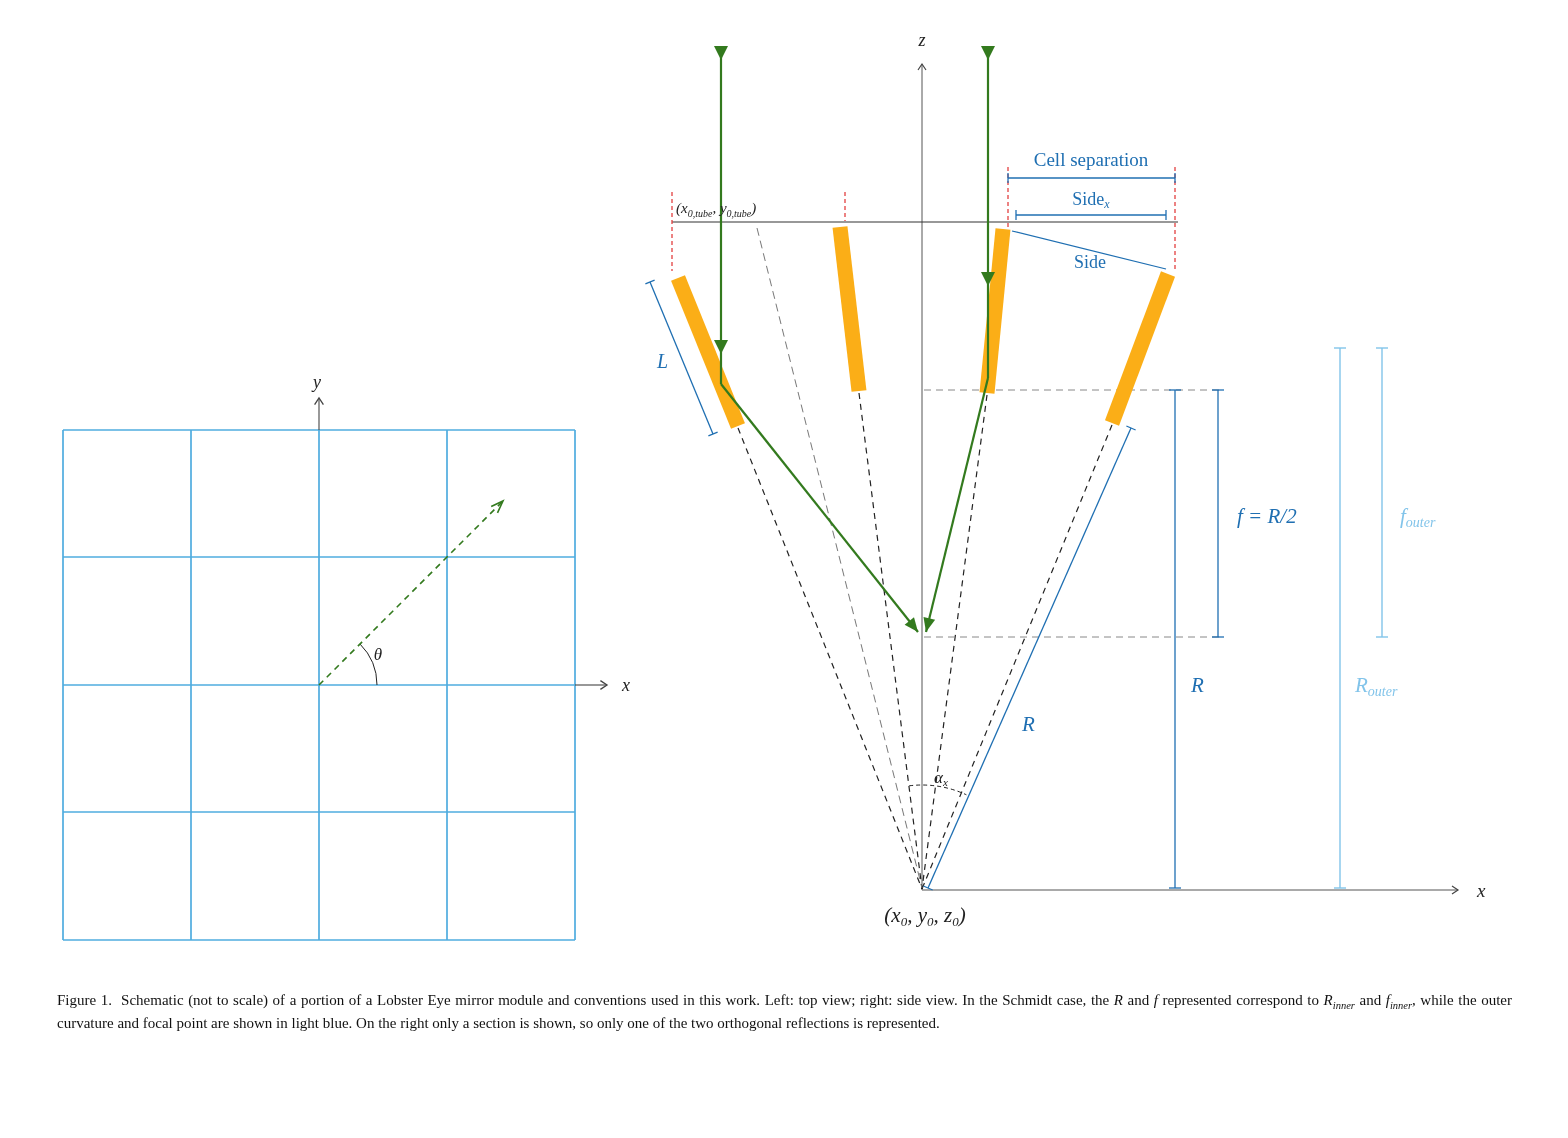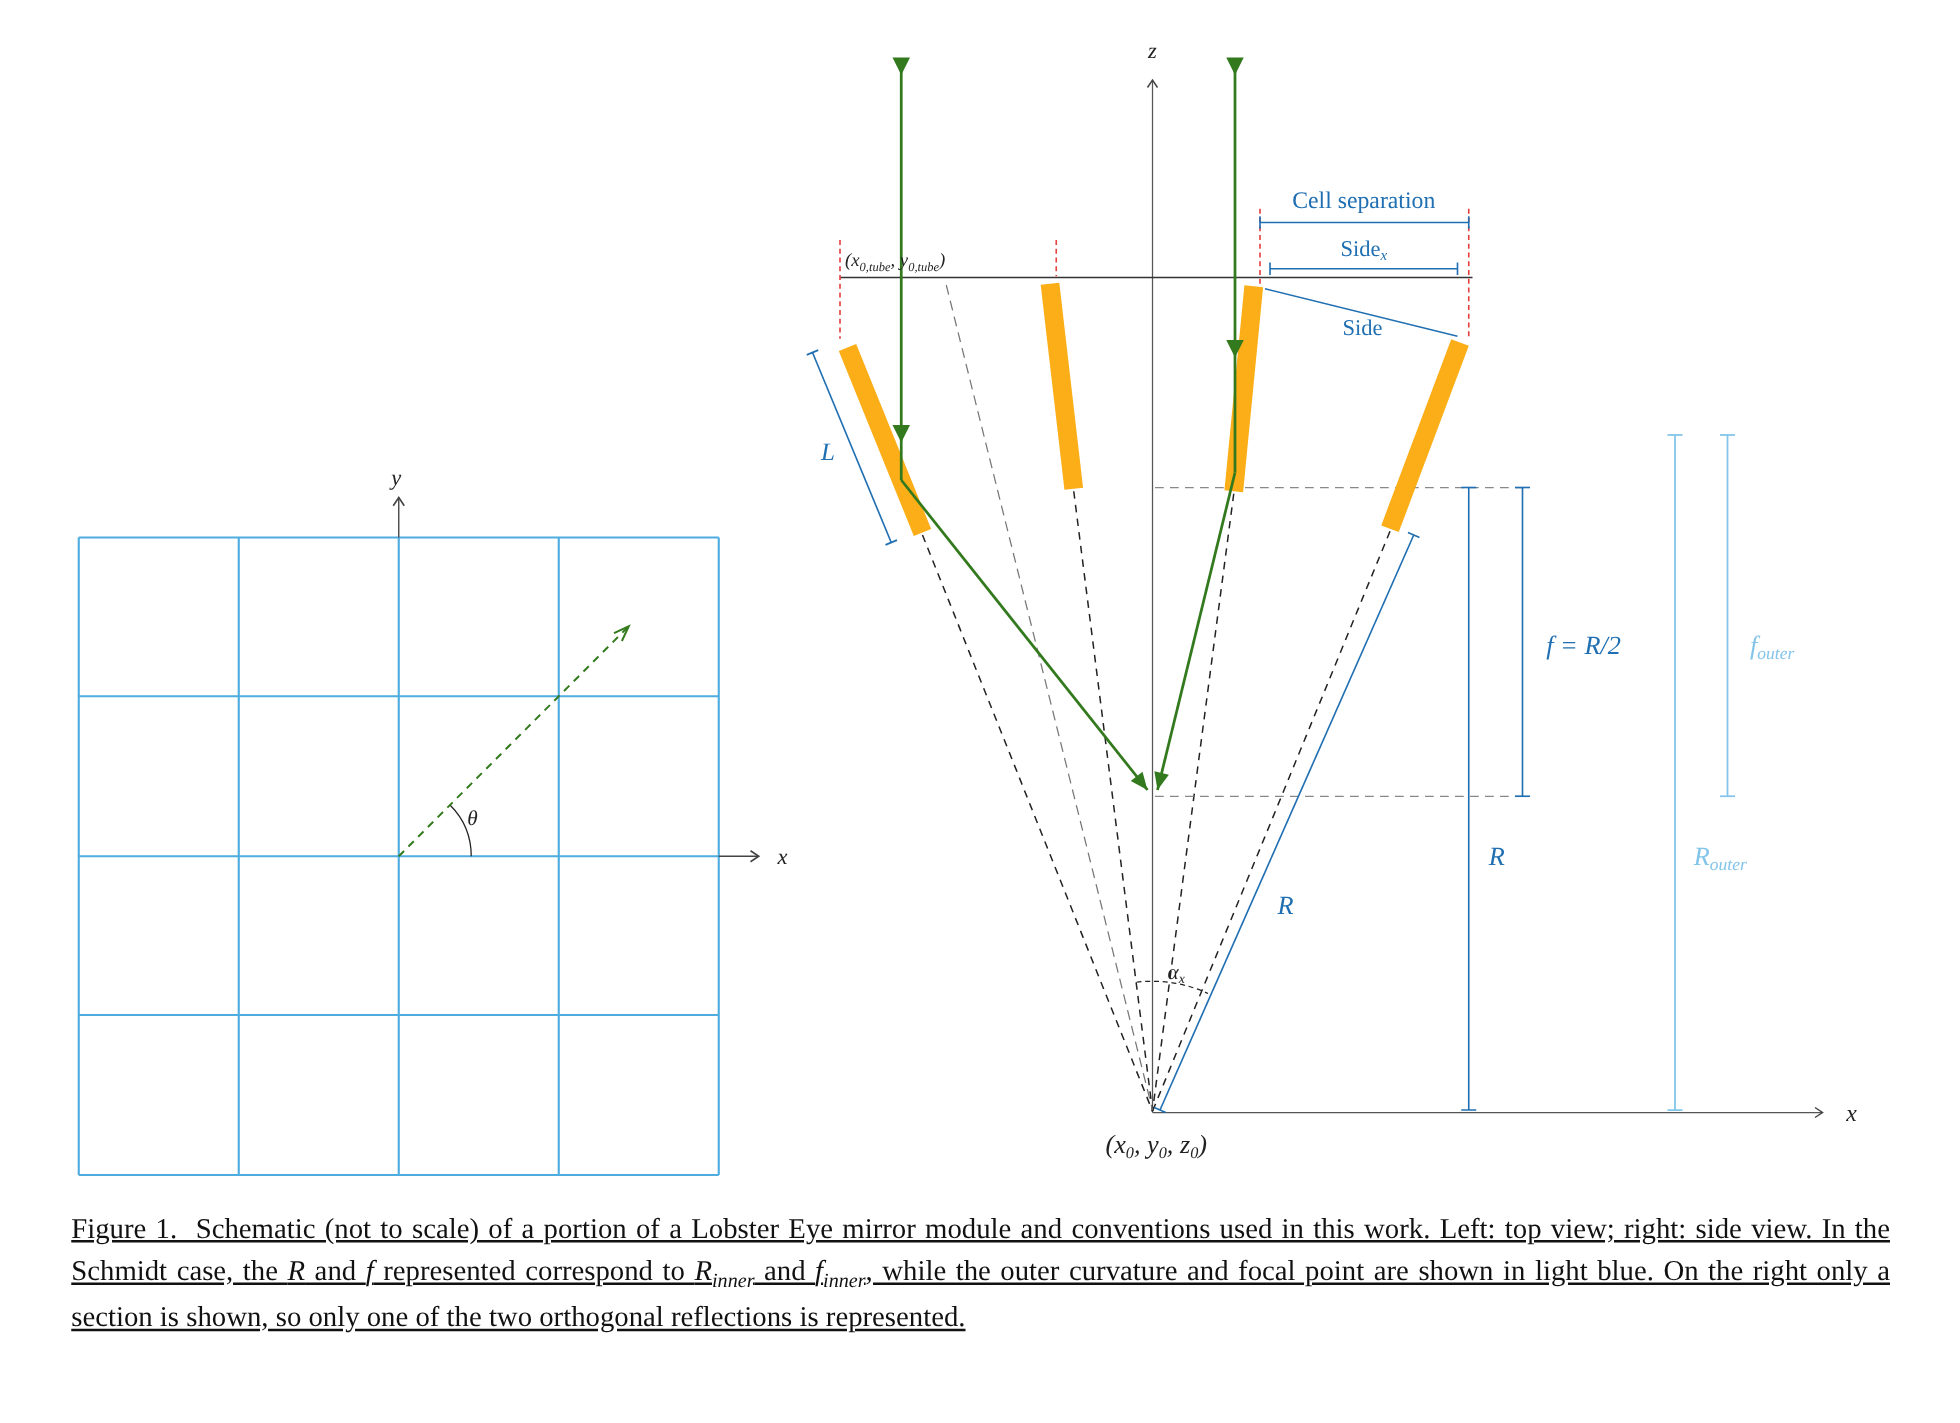--- a/index.html
+++ b/index.html
@@ -5,21 +5,21 @@
   html,body { margin:0; padding:0; background:#ffffff; }
   body { width:1568px; height:1138px; font-family:"Liberation Serif","DejaVu Serif",serif; }
   .page { position:relative; width:1568px; height:1138px; background:#fff; overflow:hidden; }
   svg { display:block; }
   svg text { font-family:"Liberation Serif","DejaVu Serif",serif; }
   .it { font-style:italic; }
   .rm { font-style:normal; }
   .c-ink  { fill:#222222; }
   .c-blue { fill:#1F6FB2; }
   .c-lblue{ fill:#82C4EA; }
-  .caption { margin:8px 56px 0 57px; font-size:23px; line-height:1.46; text-align:justify; color:#111;text-decoration:underline; }
+  .caption { margin:32px 56px 0 57px; font-size:15px; line-height:1.46; text-align:justify; color:#111; }
   .caption i { font-style:italic; }
   .caption sub { font-size:0.7em; }
 </style>
 </head>
 <body>
 
 <div class="page">
 
 <svg width="1568" height="958" viewBox="0 0 1568 958">
   <defs>

